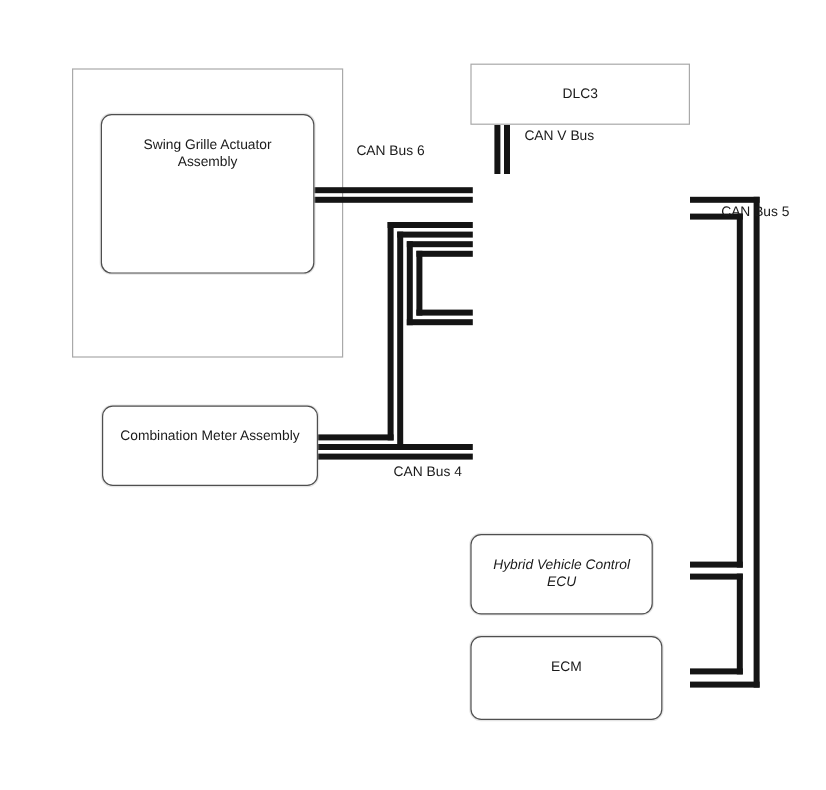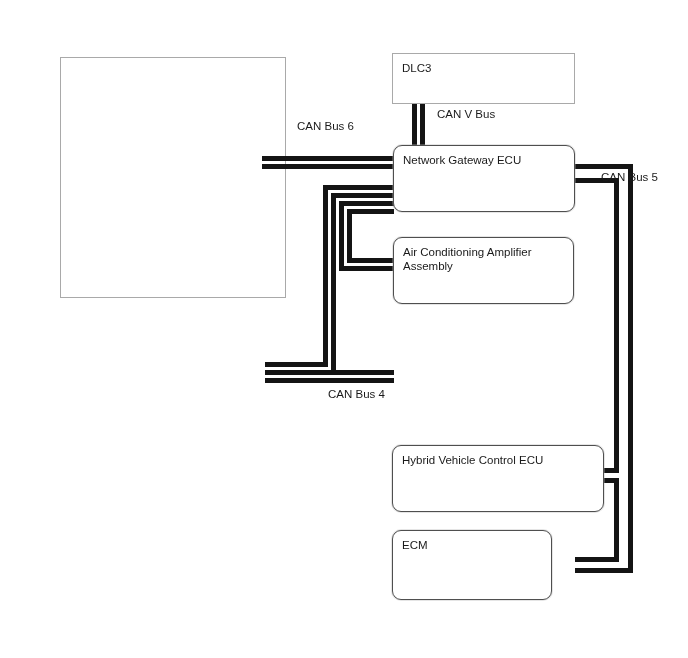--- a/index.html
+++ b/index.html
@@ -2,33 +2,33 @@
 <html><head>
 <meta charset="utf-8">
 <style>
   html,body{margin:0;padding:0;background:#ffffff;}
   #canvas{
     position:relative;width:688px;height:658px;background:#ffffff;overflow:hidden;
     font-family:"Liberation Sans","DejaVu Sans",sans-serif;
     color:#1a1a1a;font-size:11.5px;line-height:1.25;
   }
   .bar{position:absolute;background:#141414;z-index:1;}
-  .box{position:absolute;background:#ffffff;z-index:2;box-sizing:border-box;padding:7px 9px;}
+  .box{position:absolute;background:#ffffff;z-index:2;box-sizing:border-box;padding:18px 9px;text-align:center;}
   .rounded{border:1px solid #4f4f4f;border-radius:9px;box-shadow:0 0 0 1px rgba(180,180,180,.35);}
   .square{border:1px solid #a9a9a9;}
   .container{position:absolute;border:1px solid #a9a9a9;background:transparent;z-index:0;box-sizing:border-box;}
   .floatlabel{position:absolute;z-index:3;white-space:nowrap;background:transparent;}
   
   #radiator-container{left:60px;top:57px;width:226px;height:241px;}
   #swing-grille{left:84px;top:95px;width:178px;height:133px;}
   #dlc3{left:392px;top:53px;width:183px;height:51px;}
   #network-gateway{left:393px;top:145px;width:182px;height:67px;}
   #ac-amplifier{left:393px;top:237px;width:181px;height:67px;}
   #main-body{left:392px;top:325px;width:182px;height:99px;}
-  #hybrid-control{left:392px;top:445px;width:212px;height:67px;}
+  #hybrid-control{left:392px;top:445px;width:152px;height:67px;font-style:italic;}
   #ecm{left:392px;top:530px;width:160px;height:70px;}
   #combination-meter{left:85px;top:338px;width:180px;height:67px;}
   #radiator-label{left:85px;top:244px;}
   #lbl-can1{left:297px;top:119px;}
   #lbl-canv{left:437px;top:107px;}
   #lbl-can5{left:601px;top:122px;margin-top:48px;}
   #lbl-can4{left:294px;top:387px;margin-left:34px;}
 </style>
 </head>
 <body>
@@ -62,41 +62,41 @@
   <div class="bar" style="left:575px;top:568px;width:58px;height:5px;"></div>
   <div class="bar" style="left:575px;top:178px;width:44px;height:5px;"></div>
   <div class="bar" style="left:614px;top:178px;width:5px;height:295px;"></div>
   <div class="bar" style="left:614px;top:478px;width:5px;height:84px;"></div>
   <div class="bar" style="left:575px;top:468px;width:44px;height:5px;"></div>
   <div class="bar" style="left:575px;top:478px;width:44px;height:5px;"></div>
   <div class="bar" style="left:575px;top:557px;width:44px;height:5px;"></div>
 
   <div id="radiator-container" class="container"></div>
 
+  <div id="swing-grille" class="box rounded">
+    <span>Swing Grille Actuator Assembly</span>
+  </div>
 
   <div id="dlc3" class="box square">
     <span>DLC3</span>
   </div>
 
-  <div id="network-gateway" class="box rounded">
-    <span>Network Gateway ECU</span>
-  </div>
 
-  <div id="ac-amplifier" class="box rounded">
-    <span>Air Conditioning Amplifier Assembly</span>
-  </div>
 
 
   <div id="hybrid-control" class="box rounded">
     <span>Hybrid Vehicle Control ECU</span>
   </div>
 
   <div id="ecm" class="box rounded">
     <span>ECM</span>
   </div>
 
+  <div id="combination-meter" class="box rounded">
+    <span>Combination Meter Assembly</span>
+  </div>
 
   <div id="lbl-can1" class="floatlabel">CAN Bus 6</div>
   <div id="lbl-canv" class="floatlabel">CAN V Bus</div>
   <div id="lbl-can5" class="floatlabel">CAN Bus 5</div>
   <div id="lbl-can4" class="floatlabel">CAN Bus 4</div>
 
 </div>
 
 </body></html>

